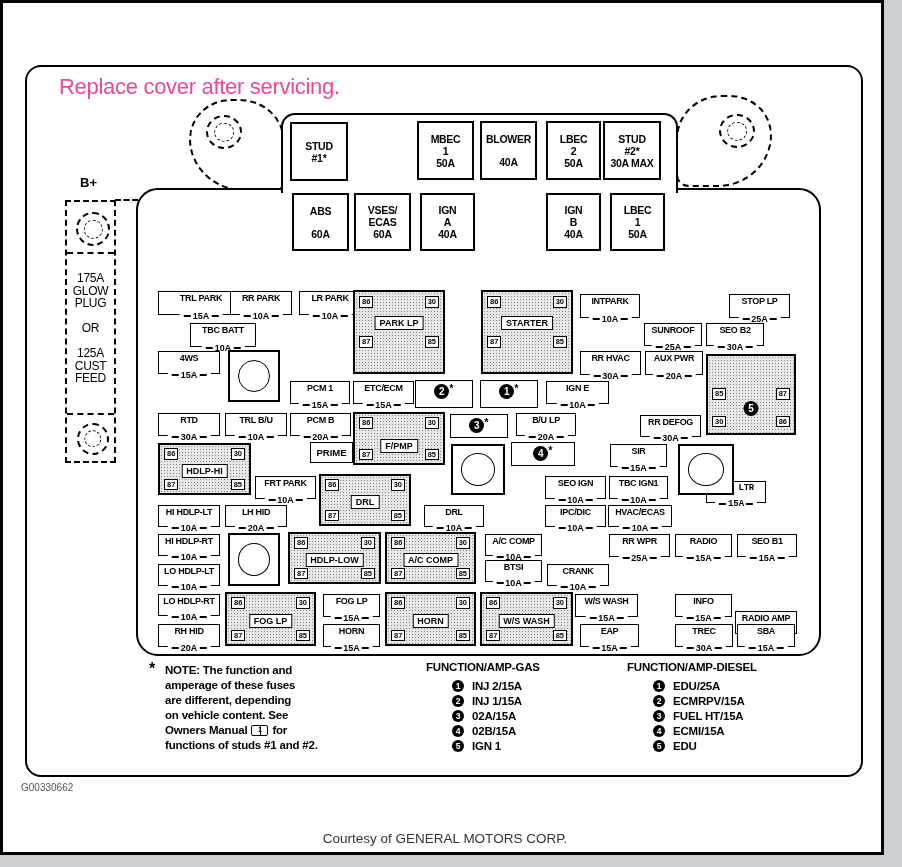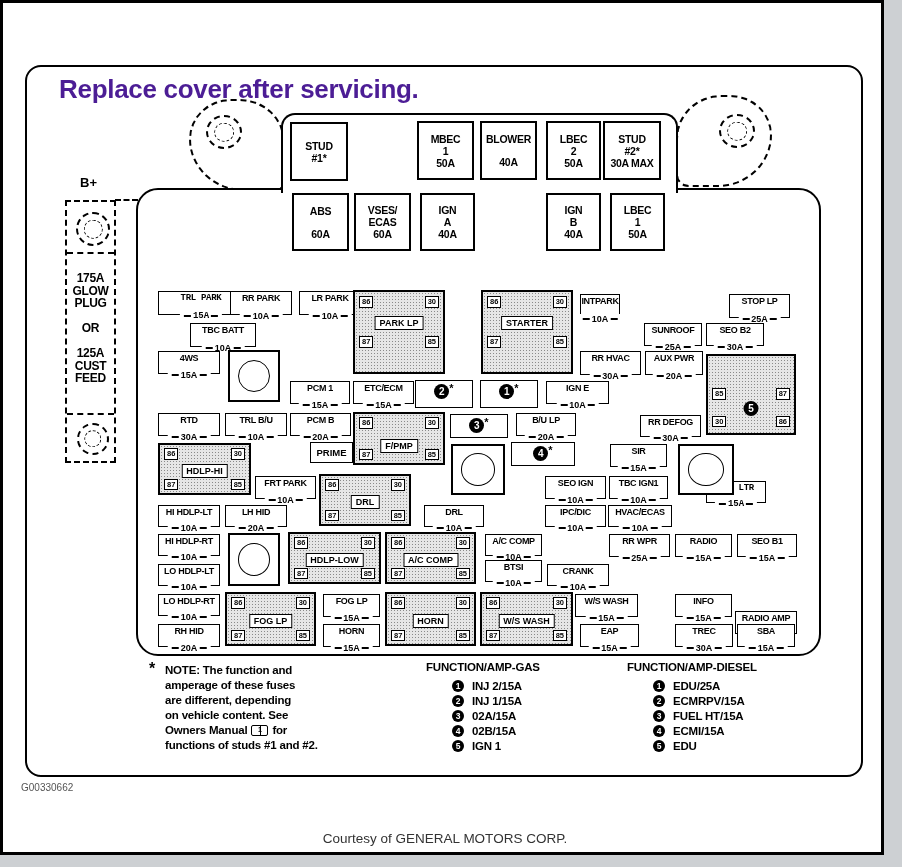--- a/index.html
+++ b/index.html
@@ -1,35 +1,35 @@
 <!DOCTYPE html>
 <html><head>
 <meta charset="utf-8">
 <style>
   html,body{margin:0;padding:0;}
   .screen{position:relative;width:902px;height:867px;background:#cdd0d3;font-family:"Liberation Sans",sans-serif;overflow:hidden;}
   .panel{position:absolute;left:0;top:0;width:884px;height:855px;background:#fff;border:3px solid #000;box-sizing:border-box;}
   .titlebar{position:absolute;left:3px;top:3px;width:875px;height:33px;background:#b2b5b8;display:flex;align-items:center;padding-left:8px;box-sizing:border-box;font-size:20px;color:#0d0d0d;letter-spacing:-0.2px;}
   .titlebar .hl{background:#f7ef12;padding:1px 2px;}
   .figframe{position:absolute;left:22px;top:62px;width:838px;height:712px;border:2.5px solid #000;border-radius:16px;box-sizing:border-box;}
-  .instruction{position:absolute;left:56px;top:71px;font-size:26px;font-weight:700;color:#4c1d95;letter-spacing:-0.3px;}
+  .instruction{position:absolute;left:56px;top:71px;font-size:22px;font-weight:400;color:#ec4899;letter-spacing:-0.3px;}
   .watermark{position:absolute;left:18px;top:779px;font-size:10px;color:#555;}
   .courtesy{position:absolute;left:0;top:828px;width:884px;text-align:center;font-size:13.5px;color:#333;}
   
   .body-main{position:absolute;left:133px;top:185px;width:685px;height:468px;border:2px solid #000;border-radius:22px;background:#fff;box-sizing:border-box;z-index:2;}
   .body-ext{position:absolute;left:278px;top:110px;width:397px;height:80px;border:2px solid #000;border-bottom:none;border-radius:14px 14px 0 0;background:#fff;box-sizing:border-box;z-index:3;}
   .ear{position:absolute;border:2px dashed #000;background:#fff;z-index:1;}
   .ear1{left:186px;top:96px;width:92px;height:88px;border-radius:46% 50% 10% 60%;}
   .ear2{left:673px;top:92px;width:92px;height:88px;border-radius:50% 46% 60% 14%;}
   .dcirc{position:absolute;border:2px dashed #000;border-radius:50%;}
   .dcirc .in{position:absolute;left:50%;top:50%;transform:translate(-50%,-50%);border:1.5px dashed #000;border-radius:50%;width:55%;height:55%;}
   .bplus{position:absolute;left:77px;top:172px;font-size:13px;font-weight:700;z-index:4;}
   .glowstrip{position:absolute;left:62px;top:197px;width:51px;height:263px;border:2px dashed #000;box-sizing:border-box;z-index:1;background:#fff;}
   .glowsep{position:absolute;left:0;width:100%;border-top:2px dashed #000;}
-  .glowtext{position:absolute;left:0;top:70px;width:100%;text-align:center;font-size:12px;font-weight:700;line-height:12.5px;letter-spacing:-0.3px;}
+  .glowtext{position:absolute;left:0;top:70px;width:100%;text-align:center;font-size:12px;font-weight:400;line-height:12.5px;letter-spacing:-0.3px;}
   .connector{position:absolute;left:112px;top:196px;width:23px;border-top:2px dashed #000;z-index:1;}
   .layer{position:absolute;left:0;top:0;z-index:5;}
   
   .fuse{position:absolute;border:1.5px solid #000;box-sizing:border-box;background:#fff;}
   .fuse .nm{position:absolute;left:0;top:1px;width:100%;text-align:center;font-size:9px;font-weight:700;letter-spacing:-0.3px;white-space:nowrap;}
   .fuse .amp{position:absolute;left:50%;bottom:-7px;transform:translateX(-50%);background:#fff;padding:0 2px;font-size:9px;font-weight:700;white-space:nowrap;display:flex;align-items:center;}
   .fuse .amp::before,.fuse .amp::after{content:"";display:inline-block;width:7px;height:1.5px;background:#000;margin:0 2px;}
   .block{position:absolute;border:2px solid #000;box-sizing:border-box;background:#fff;display:flex;flex-direction:column;align-items:center;justify-content:center;font-size:10.5px;font-weight:700;line-height:12px;text-align:center;letter-spacing:-0.3px;}
   .plainbox{position:absolute;border:1.5px solid #000;box-sizing:border-box;background:#fff;display:flex;align-items:center;justify-content:center;font-size:9.5px;font-weight:700;}
   .callout{position:absolute;border:1.5px solid #000;box-sizing:border-box;background:#fff;display:flex;align-items:flex-start;justify-content:center;}
@@ -131,33 +131,33 @@
         <div class="block" style="left: 543px; top: 190px; width: 55px; height: 58px;">
           <div>IGN</div>
           <div>B</div>
           <div>40A</div>
         </div>
         <div class="block" style="left: 607px; top: 190px; width: 55px; height: 58px;">
           <div>LBEC</div>
           <div>1</div>
           <div>50A</div>
         </div>
-        <div class="fuse" style="left: 155px; top: 288px; width: 86px; height: 24px; font-family: Liberation Mono, monospace;">
+        <div class="fuse" style="left: 155px; top: 288px; width: 86px; height: 24px;">
           <div class="nm">TRL PARK</div>
           <div class="amp">15A</div>
         </div>
         <div class="fuse" style="left: 227px; top: 288px; width: 62px; height: 24px;">
           <div class="nm">RR PARK</div>
           <div class="amp">10A</div>
         </div>
         <div class="fuse" style="left: 296px; top: 288px; width: 62px; height: 24px;">
           <div class="nm">LR PARK</div>
           <div class="amp">10A</div>
         </div>
-        <div class="fuse" style="left: 577px; top: 291px; width: 40px; height: 24px;">
+        <div class="fuse" style="left: 577px; top: 291px; width: 60px; height: 24px;">
           <div class="nm">INTPARK</div>
           <div class="amp">10A</div>
         </div>
         <div class="fuse" style="left: 726px; top: 291px; width: 61px; height: 24px;">
           <div class="nm">STOP LP</div>
           <div class="amp">25A</div>
         </div>
         <div class="fuse" style="left: 187px; top: 320px; width: 66px; height: 24px;">
           <div class="nm">TBC BATT</div>
           <div class="amp">10A</div>

